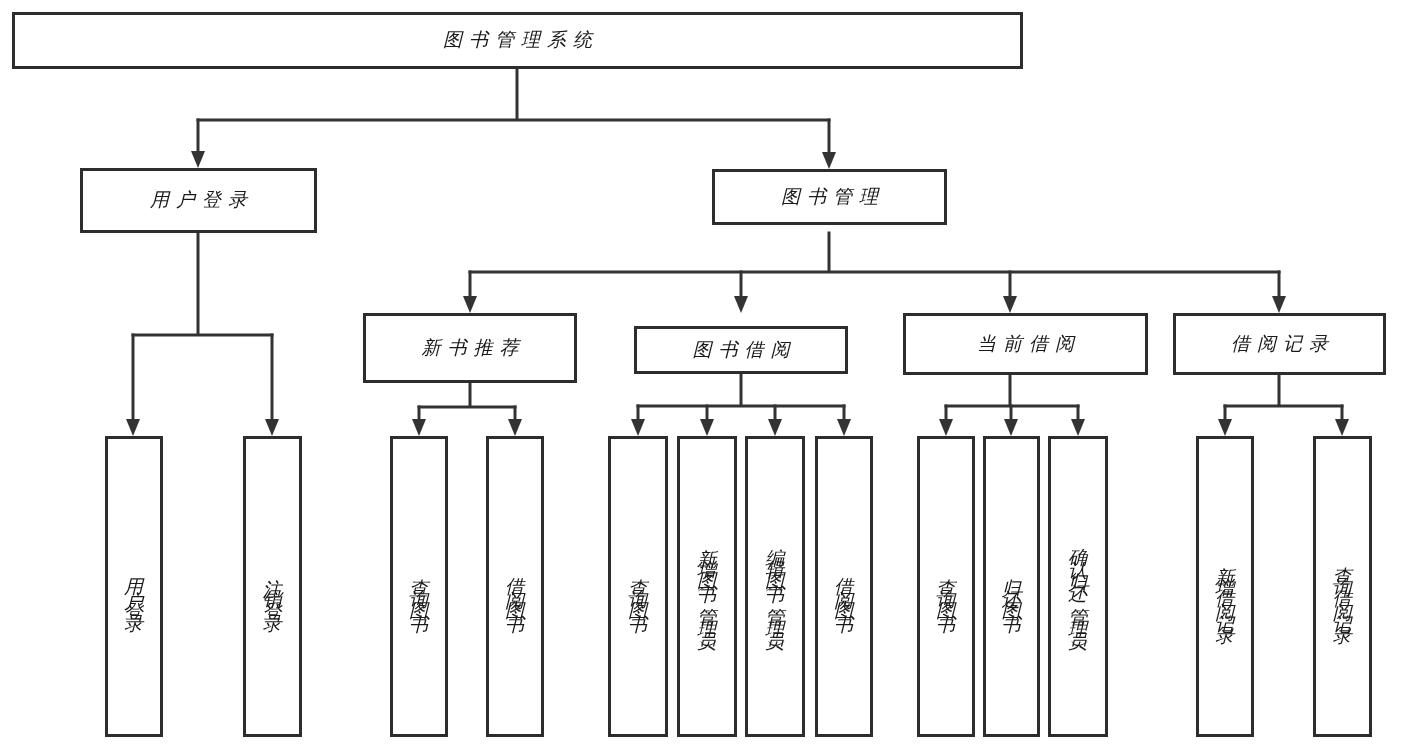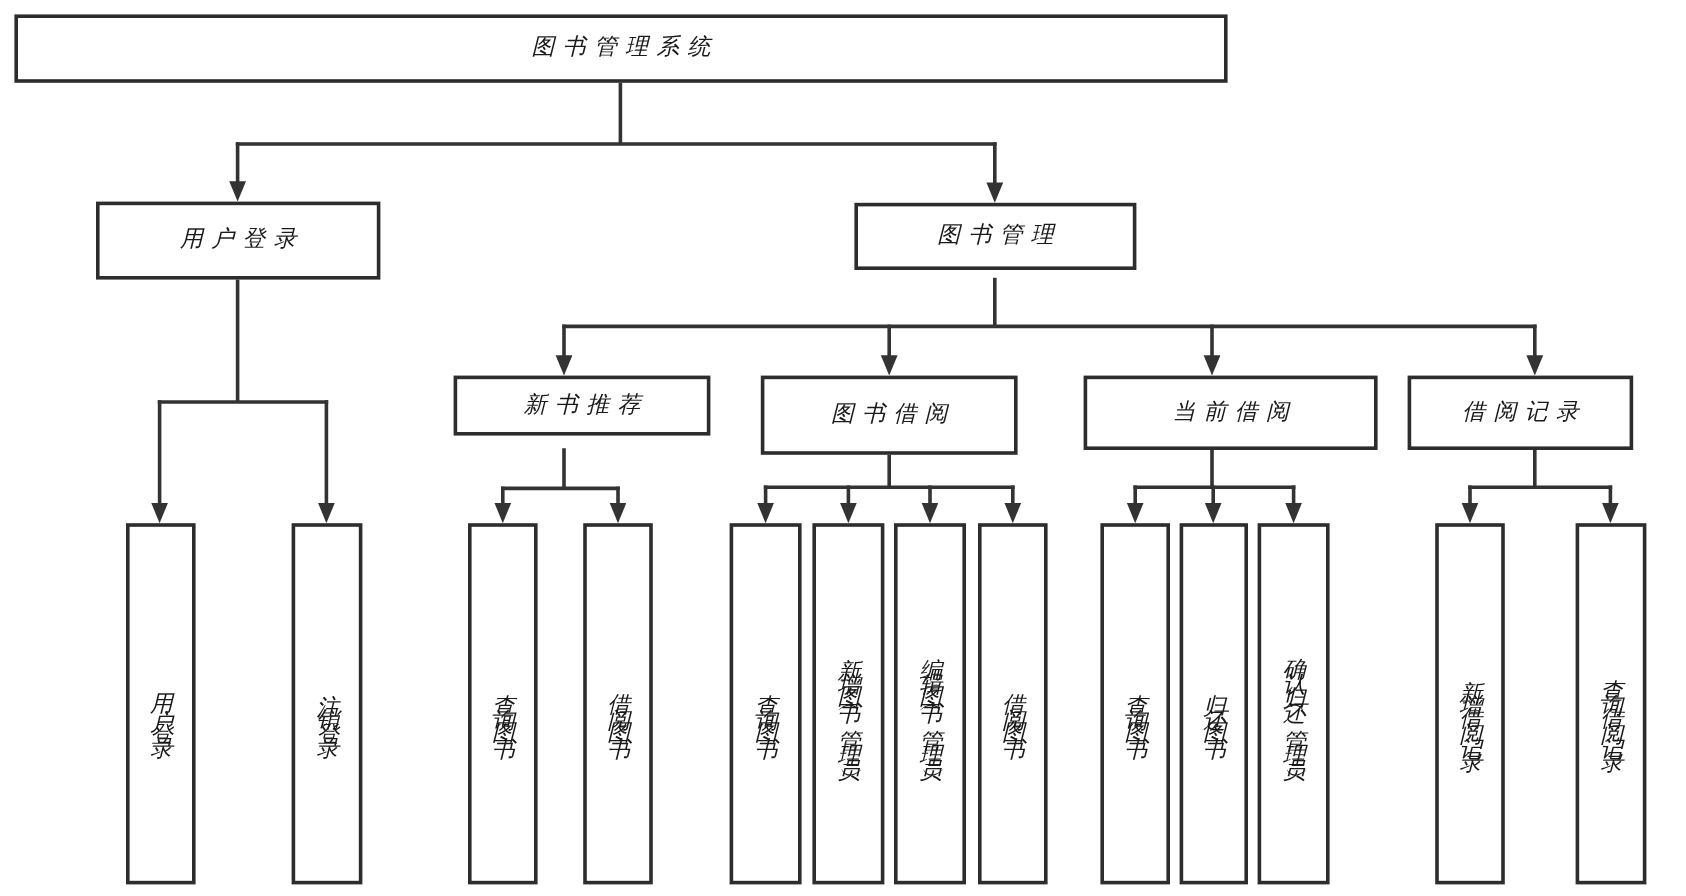--- a/index.html
+++ b/index.html
@@ -114,30 +114,30 @@
     <span class="lbl">图书管理系统</span>
   </div>
 
   <div class="node" style="left:80px; top:168px; width:237px; height:65px">
     <span class="lbl">用户登录</span>
   </div>
   <div class="node" style="left:712px; top:169px; width:235px; height:56px">
     <span class="lbl">图书管理</span>
   </div>
 
-  <div class="node" style="left:378px; top:313px; width:214px; height:50px">
+  <div class="node" style="left:363px; top:313px; width:214px; height:70px">
     <span class="lbl">新书推荐</span>
   </div>
-  <div class="node" style="left:634px; top:313px; width:214px; height:66px">
+  <div class="node" style="left:634px; top:326px; width:214px; height:48px">
     <span class="lbl">图书借阅</span>
   </div>
   <div class="node" style="left:903px; top:313px; width:245px; height:62px">
     <span class="lbl">当前借阅</span>
   </div>
-  <div class="node" style="left:1173px; top:313px; width:188px; height:62px">
+  <div class="node" style="left:1173px; top:313px; width:213px; height:62px">
     <span class="lbl">借阅记录</span>
   </div>
 
   <div class="node v" style="left:105px; top:436px; width:58px; height:301px">
     <span class="lbl">用户登录</span>
   </div>
   <div class="node v" style="left:243px; top:436px; width:59px; height:301px">
     <span class="lbl">注销登录</span>
   </div>
 

